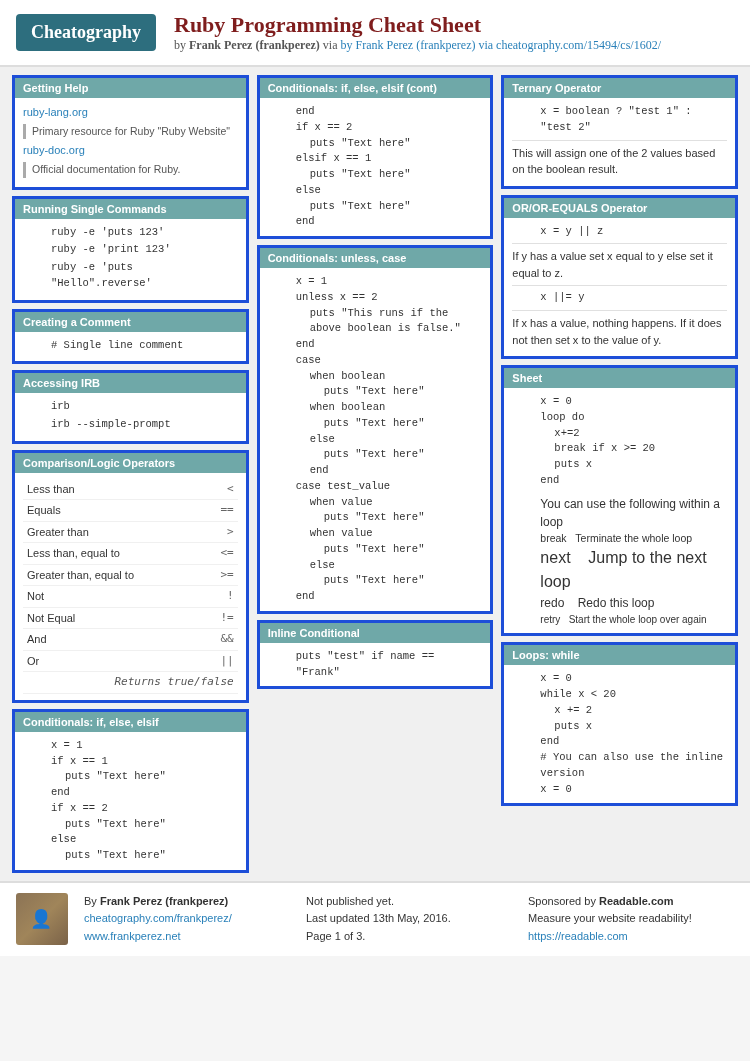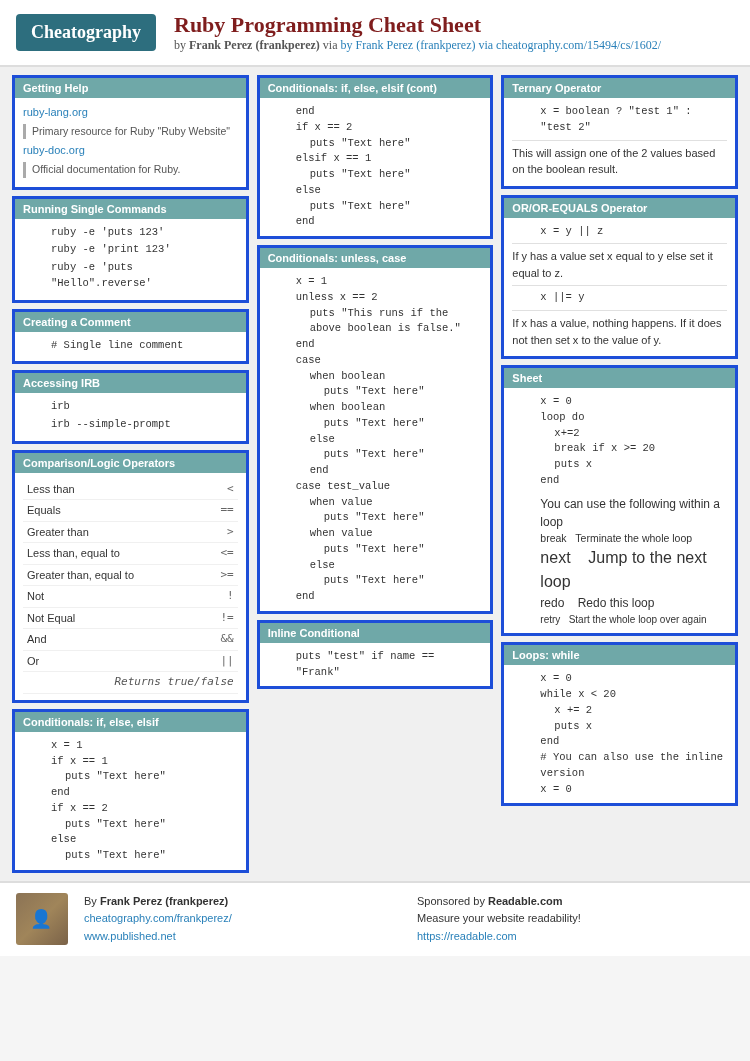--- a/index.html
+++ b/index.html
@@ -397,20 +397,25 @@
   </div>
 </div>
 
 <div class="footer">
   <div class="footer-avatar" style="background: linear-gradient(135deg, #8B7355 0%, #a0855a 50%, #7a6248 100%); width:52px;height:52px;border-radius:3px;display:flex;align-items:center;justify-content:center;color:#fff;font-size:18px;">
     👤
   </div>
   <div class="footer-section">
     <div>By <strong>Frank Perez (frankperez)</strong></div>
     <a>cheatography.com/frankperez/</a>
-    <a>www.published.net</a>
+    <a>www.frankperez.net</a>
+  </div>
+  <div class="footer-section">
+    <div>Not published yet.</div>
+    <div>Last updated 13th May, 2016.</div>
+    <div>Page 1 of 3.</div>
   </div>
   <div class="footer-section">
     <div>Sponsored by <strong>Readable.com</strong></div>
     <div>Measure your website readability!</div>
     <a>https://readable.com</a>
   </div>
 </div>
 
 </body></html>

